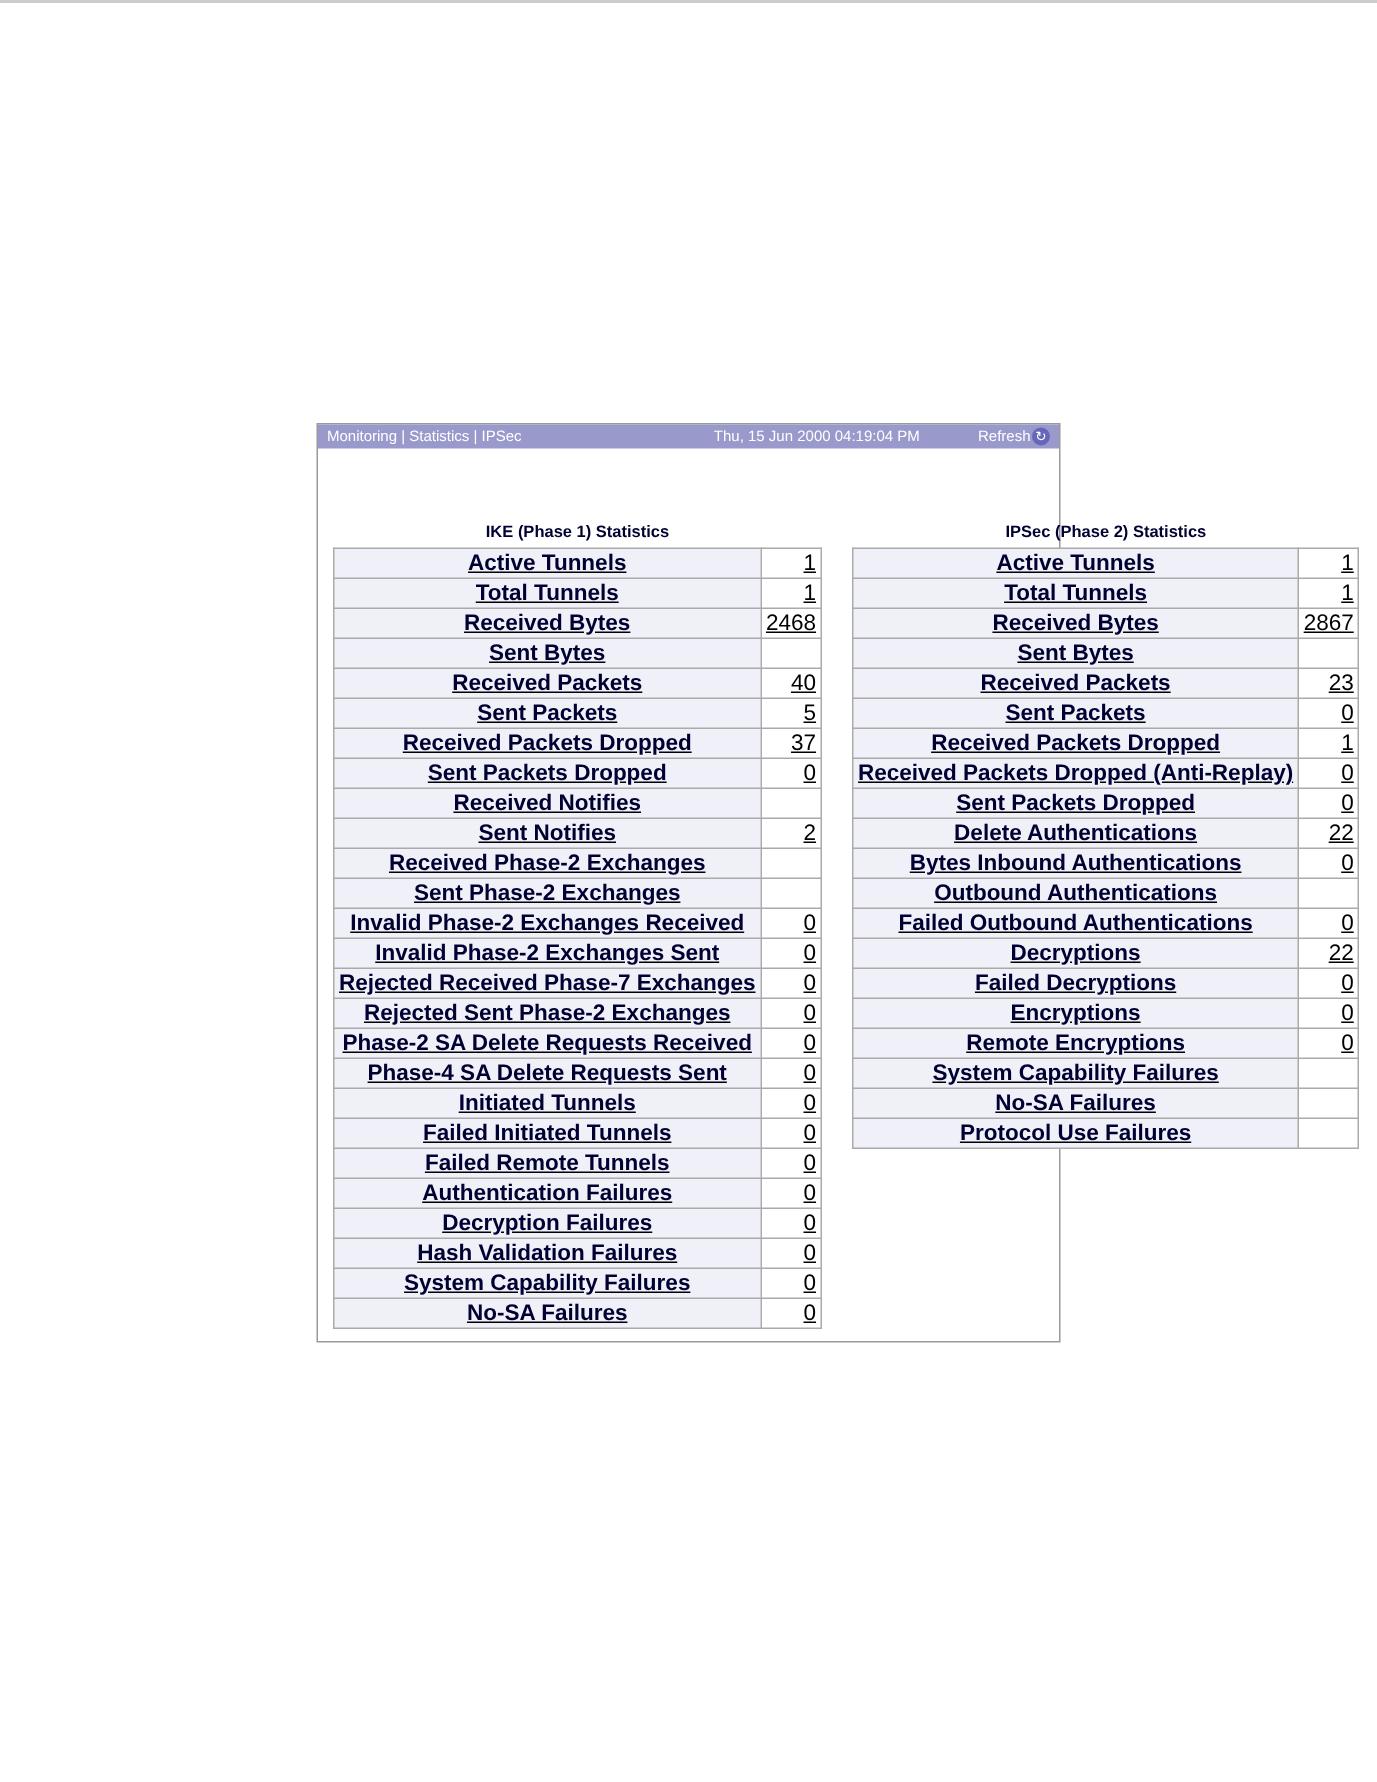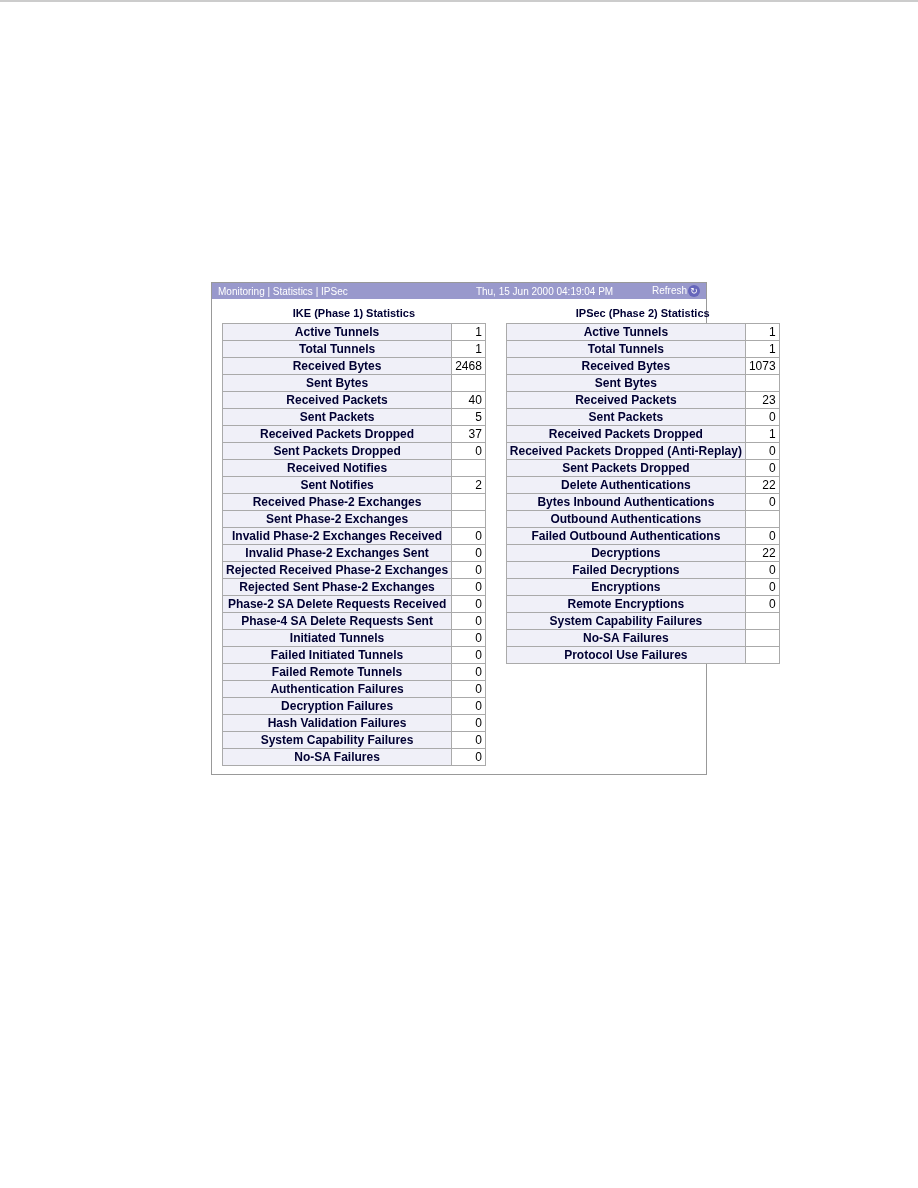--- a/index.html
+++ b/index.html
@@ -47,38 +47,40 @@
     .panel-header-right {
       display: flex;
       align-items: center;
       gap: 18px;
     }
 
     .panel-body {
       padding: 8px 10px;
       display: flex;
       gap: 10px;
+      margin-top: 42px;
     }
 
     .stats-section {
       flex: 1;
     }
 
     .section-title {
       text-align: center;
       font-weight: bold;
       font-size: 11px;
       margin-bottom: 4px;
       color: #000033;
     }
 
     .stats-table {
       width: 100%;
       border-collapse: collapse;
-      font-size: 12px;
+      font-size: 15px;
+      text-decoration: underline;
     }
 
     .stats-table tr td {
       border: 1px solid #aaaaaa;
       padding: 1px 3px;
       white-space: nowrap;
     }
 
     .stats-table tr td:first-child {
       text-align: center;
@@ -178,21 +180,21 @@
               </tr>
               <tr>
                 <td>Invalid Phase-2 Exchanges Received</td>
                 <td class="value-cell">0</td>
               </tr>
               <tr>
                 <td>Invalid Phase-2 Exchanges Sent</td>
                 <td class="value-cell">0</td>
               </tr>
               <tr>
-                <td>Rejected Received Phase-2 Exchanges</td>
+                <td>Rejected Received Phase-7 Exchanges</td>
                 <td class="value-cell">0</td>
               </tr>
               <tr>
                 <td>Rejected Sent Phase-2 Exchanges</td>
                 <td class="value-cell">0</td>
               </tr>
               <tr>
                 <td>Phase-2 SA Delete Requests Received</td>
                 <td class="value-cell">0</td>
               </tr>
@@ -245,21 +247,21 @@
               <tr>
                 <td>Active Tunnels</td>
                 <td class="value-cell">1</td>
               </tr>
               <tr>
                 <td>Total Tunnels</td>
                 <td class="value-cell">1</td>
               </tr>
               <tr>
                 <td>Received Bytes</td>
-                <td class="value-cell">1073</td>
+                <td class="value-cell">2867</td>
               </tr>
               <tr>
                 <td>Sent Bytes</td>
                 <td class="value-cell"></td>
               </tr>
               <tr>
                 <td>Received Packets</td>
                 <td class="value-cell">23</td>
               </tr>
               <tr>

